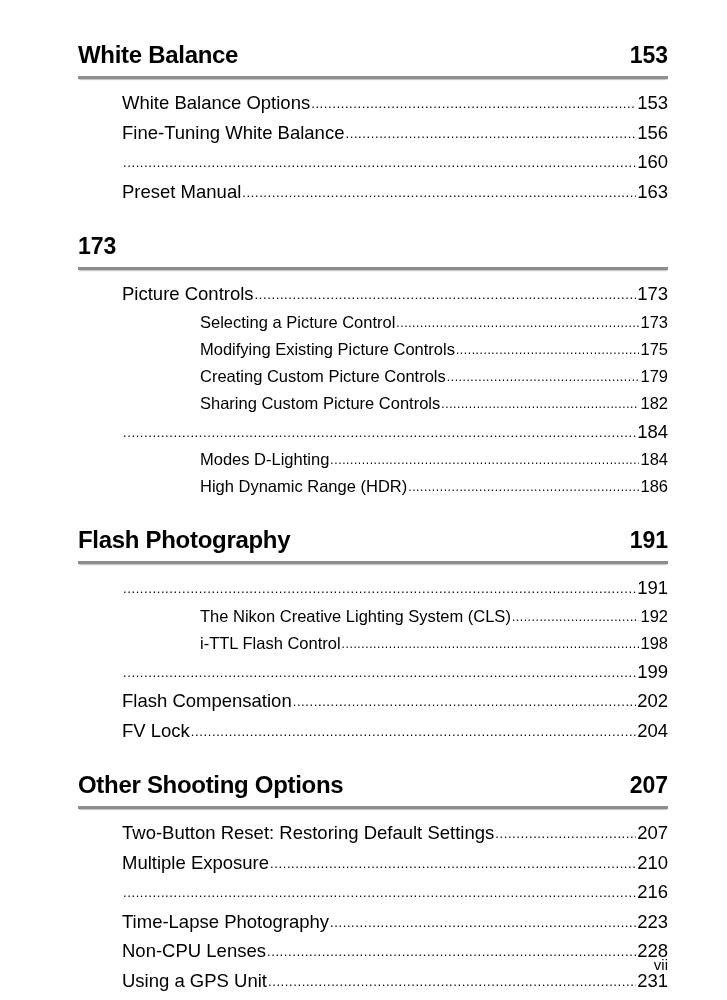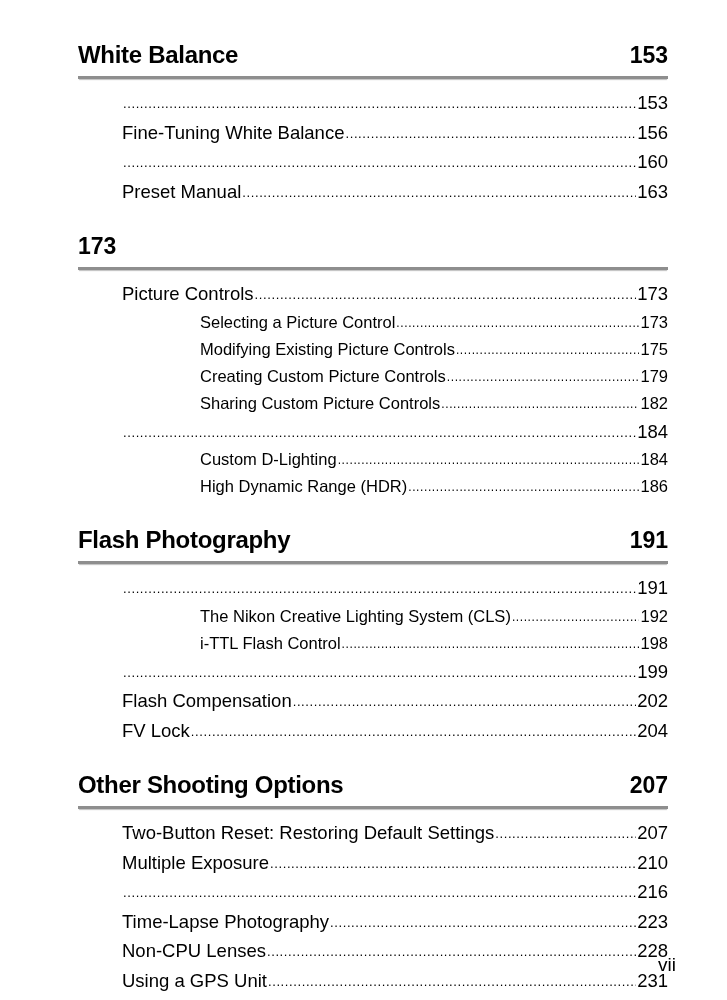--- a/index.html
+++ b/index.html
@@ -102,40 +102,41 @@
     font-size: 16.5px;
     line-height: 25px;
   }
   .lvl2 .leader { font-size: 12px; }
 
   
   .gap-1 { height: 18px; }
 
   .footer {
     position: absolute;
-    right: 51px;
+    right: 59px;
     bottom: 22px;
-    font-size: 19px;
+    font-size: 15px;
     line-height: 22px;
     text-align: right;
   }
 </style>
 </head>
 <body>
 
 <div class="page">
   <div id="sections-root">
       <div class="section">
         <div class="section-head">
           <span class="section-title">White Balance</span>
           <span class="section-page">153</span>
         </div>
         <div class="rule"></div>
         <div class="entries">
           <div class="entry lvl1">
+            <span class="txt">White Balance Options</span>
             <span class="leader">........................................................................................................................................................................................................</span>
             <span class="pg">153</span>
           </div>
           <div class="entry lvl1">
             <span class="txt">Fine-Tuning White Balance</span>
             <span class="leader">........................................................................................................................................................................................................</span>
             <span class="pg">156</span>
           </div>
           <div class="entry lvl1">
             <span class="leader">........................................................................................................................................................................................................</span>
@@ -178,21 +179,21 @@
           <div class="entry lvl2">
             <span class="txt">Sharing Custom Picture Controls</span>
             <span class="leader">........................................................................................................................................................................................................</span>
             <span class="pg">182</span>
           </div>
           <div class="entry lvl1">
             <span class="leader">........................................................................................................................................................................................................</span>
             <span class="pg">184</span>
           </div>
           <div class="entry lvl2">
-            <span class="txt">Custom D-Lighting</span>
+            <span class="txt">Modes D-Lighting</span>
             <span class="leader">........................................................................................................................................................................................................</span>
             <span class="pg">184</span>
           </div>
           <div class="entry lvl2">
             <span class="txt">High Dynamic Range (HDR)</span>
             <span class="leader">........................................................................................................................................................................................................</span>
             <span class="pg">186</span>
           </div>
         </div>
       </div>

